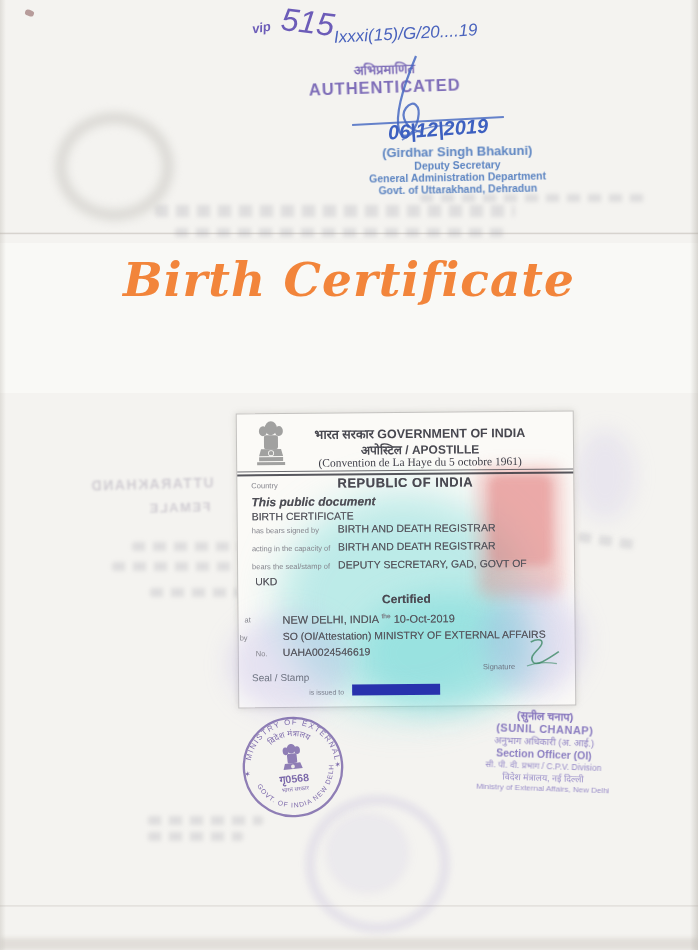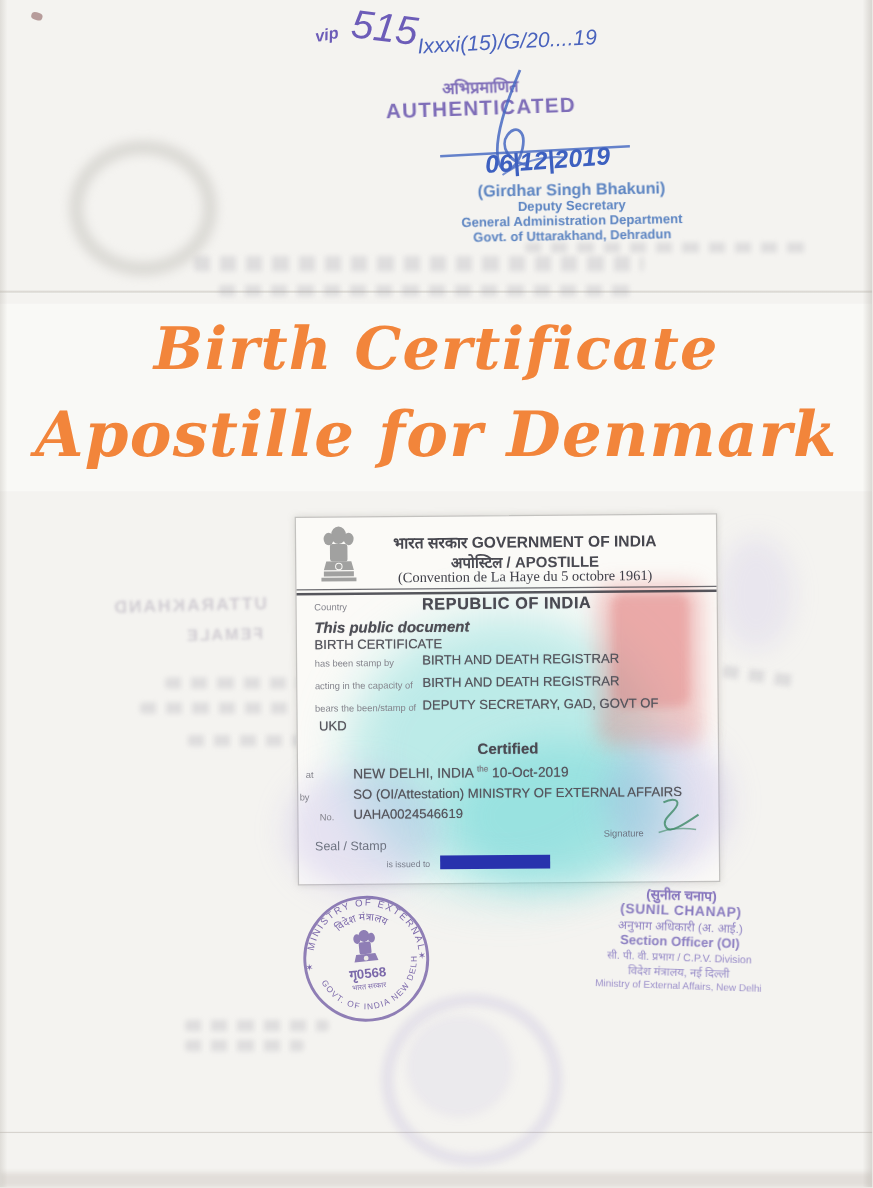--- a/index.html
+++ b/index.html
@@ -82,21 +82,20 @@
   <span class="abs hand" style="left:388px;top:118px;font-size:20px;font-weight:bold;transform:rotate(-4deg);color:#3d60c0;">06|12|2019</span>
 
   <div class="abs blue-official" style="left:340px;top:144px;width:235px;transform:rotate(-1deg);">
     <div style="font-size:13px;">(Girdhar Singh Bhakuni)</div>
     <div style="font-size:10.5px;">Deputy Secretary</div>
     <div style="font-size:10.5px;">General Administration Department</div>
     <div style="font-size:10.5px;">Govt. of Uttarakhand, Dehradun</div>
   </div>
 
   <div class="abs big-title" style="top:252px;font-size:47px;">Birth Certificate</div>
-  <div class="abs big-title" style="top:318px;font-size:50px;">Apostille for Denmark</div>
 
   <div class="blob" style="left:575px;top:430px;width:60px;height:90px;background:rgba(190,180,230,.2);filter:blur(10px);"></div>
 
   <div class="abs cert">
 
     <div class="blob" style="left:40px;top:80px;width:250px;height:220px;background:rgba(125,220,218,.5);filter:blur(20px);"></div>
     <div class="blob" style="left:120px;top:180px;width:180px;height:120px;background:rgba(110,215,215,.45);filter:blur(15px);"></div>
     <div class="blob" style="left:240px;top:55px;width:85px;height:130px;background:rgba(225,120,120,.38);filter:blur(8px);border-radius:12px;"></div>
     <div class="blob" style="left:252px;top:62px;width:62px;height:92px;background:rgba(220,95,95,.3);filter:blur(4px);border-radius:10px;"></div>
     <div class="blob" style="left:-10px;top:200px;width:120px;height:100px;background:rgba(175,165,225,.28);filter:blur(12px);"></div>
@@ -119,27 +118,27 @@
     <div class="abs c-l2">अपोस्टिल / APOSTILLE</div>
     <div class="abs c-l3">(Convention de La Haye du 5 octobre 1961)</div>
     <div class="abs c-rule"></div>
 
     <span class="lbl" style="left:14px;top:67px;">Country</span>
     <div class="abs" style="top:62px;left:0;right:0;text-align:center;font-weight:bold;font-size:13px;color:#4a4a52;letter-spacing:.5px;text-shadow:0 0 .6px rgba(90,90,100,.7);">REPUBLIC OF INDIA</div>
 
     <span class="txt" style="left:14px;top:81px;font-weight:bold;font-style:italic;font-size:12px;color:#4e4e55;">This public document</span>
     <span class="txt" style="left:14px;top:96px;">BIRTH CERTIFICATE</span>
 
-    <span class="lbl" style="left:14px;top:112px;">has been stamp by</span>
+    <span class="lbl" style="left:14px;top:112px;">has bears signed by</span>
     <span class="txt" style="left:100px;top:109px;">BIRTH AND DEATH REGISTRAR</span>
 
     <span class="lbl" style="left:14px;top:130px;">acting in the capacity of</span>
     <span class="txt" style="left:100px;top:127px;">BIRTH AND DEATH REGISTRAR</span>
 
-    <span class="lbl" style="left:14px;top:148px;">bears the been/stamp of</span>
+    <span class="lbl" style="left:14px;top:148px;">bears the seal/stamp of</span>
     <span class="txt" style="left:100px;top:145px;">DEPUTY SECRETARY, GAD, GOVT OF</span>
     <span class="txt" style="left:17px;top:161px;">UKD</span>
 
     <div class="abs" style="top:179px;left:0;right:0;text-align:center;font-weight:bold;font-size:12px;color:#4a4a52;text-shadow:0 0 .6px rgba(90,90,100,.7);">Certified</div>
 
     <span class="lbl" style="left:6px;top:201px;">at</span>
     <span class="txt" style="left:44px;top:199px;font-size:11px;">
       <span>NEW DELHI, INDIA</span>
       <span style="font-size:6.5px;vertical-align:super;color:#84848c;">the</span>
       <span>10-Oct-2019</span>

